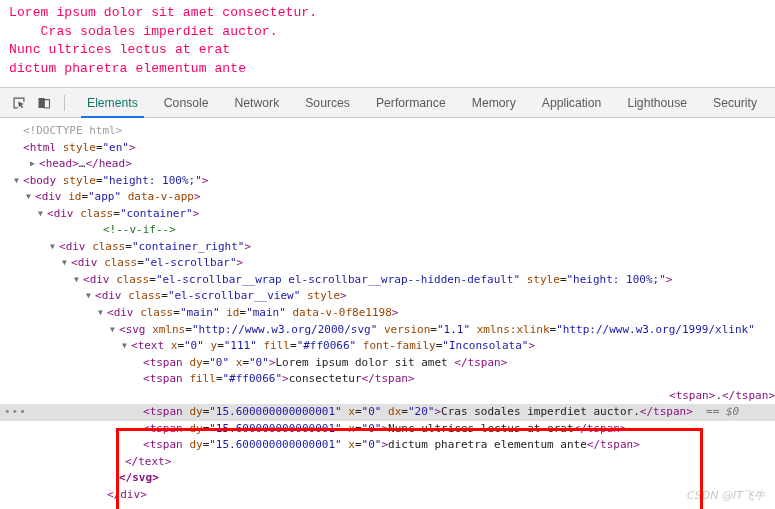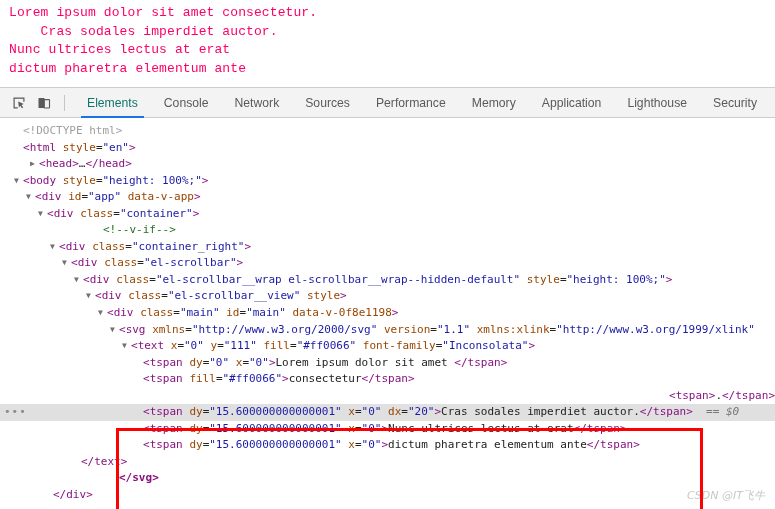--- a/index.html
+++ b/index.html
@@ -169,21 +169,21 @@
       <div class="row" style="padding-left: 86px;"><span class="tw">▼</span><span class="t-punct">&lt;</span><span class="t-tag">div</span><span class="t-text"> </span><span class="t-attr">class</span><span class="t-text">=</span><span class="t-val">"el-scrollbar__view"</span><span class="t-text"> </span><span class="t-attr">style</span><span class="t-punct">&gt;</span></div>
       <div class="row" style="padding-left: 98px;"><span class="tw">▼</span><span class="t-punct">&lt;</span><span class="t-tag">div</span><span class="t-text"> </span><span class="t-attr">class</span><span class="t-text">=</span><span class="t-val">"main"</span><span class="t-text"> </span><span class="t-attr">id</span><span class="t-text">=</span><span class="t-val">"main"</span><span class="t-text"> </span><span class="t-attr">data-v-0f8e1198</span><span class="t-punct">&gt;</span></div>
       <div class="row" style="padding-left: 110px;"><span class="tw">▼</span><span class="t-punct">&lt;</span><span class="t-tag">svg</span><span class="t-text"> </span><span class="t-attr">xmlns</span><span class="t-text">=</span><span class="t-val">"http://www.w3.org/2000/svg"</span><span class="t-text"> </span><span class="t-attr">version</span><span class="t-text">=</span><span class="t-val">"1.1"</span><span class="t-text"> </span><span class="t-attr">xmlns:xlink</span><span class="t-text">=</span><span class="t-val">"http://www.w3.org/1999/xlink"</span></div>
       <div class="row" style="padding-left: 122px;"><span class="tw">▼</span><span class="t-punct">&lt;</span><span class="t-tag">text</span><span class="t-text"> </span><span class="t-attr">x</span><span class="t-text">=</span><span class="t-val">"0"</span><span class="t-text"> </span><span class="t-attr">y</span><span class="t-text">=</span><span class="t-val">"111"</span><span class="t-text"> </span><span class="t-attr">fill</span><span class="t-text">=</span><span class="t-val">"#ff0066"</span><span class="t-text"> </span><span class="t-attr">font-family</span><span class="t-text">=</span><span class="t-val">"Inconsolata"</span><span class="t-punct">&gt;</span></div>
       <div class="row" style="padding-left: 134px;"><span class="tw"></span><span class="t-punct">&lt;</span><span class="t-tag">tspan</span><span class="t-text"> </span><span class="t-attr">dy</span><span class="t-text">=</span><span class="t-val">"0"</span><span class="t-text"> </span><span class="t-attr">x</span><span class="t-text">=</span><span class="t-val">"0"</span><span class="t-punct">&gt;</span><span class="t-text">Lorem ipsum dolor sit amet </span><span class="t-punct">&lt;/</span><span class="t-tag">tspan</span><span class="t-punct">&gt;</span></div>
       <div class="row" style="padding-left: 134px;"><span class="tw"></span><span class="t-punct">&lt;</span><span class="t-tag">tspan</span><span class="t-text"> </span><span class="t-attr">fill</span><span class="t-text">=</span><span class="t-val">"#ff0066"</span><span class="t-punct">&gt;</span><span class="t-text">consectetur</span><span class="t-punct">&lt;/</span><span class="t-tag">tspan</span><span class="t-punct">&gt;</span></div>
       <div class="row" style="padding-left: 134px; text-align: right;"><span class="tw"></span><span class="t-punct">&lt;</span><span class="t-tag">tspan</span><span class="t-punct">&gt;</span><span class="t-text">.</span><span class="t-punct">&lt;/</span><span class="t-tag">tspan</span><span class="t-punct">&gt;</span></div>
       <div class="row selected" style="padding-left: 134px;"><span class="gutter-dots">•••</span><span class="tw"></span><span class="t-punct">&lt;</span><span class="t-tag">tspan</span><span class="t-text"> </span><span class="t-attr">dy</span><span class="t-text">=</span><span class="t-val">"15.600000000000001"</span><span class="t-text"> </span><span class="t-attr">x</span><span class="t-text">=</span><span class="t-val">"0"</span><span class="t-text"> </span><span class="t-attr">dx</span><span class="t-text">=</span><span class="t-val">"20"</span><span class="t-punct">&gt;</span><span class="t-text">Cras sodales imperdiet auctor.</span><span class="t-punct">&lt;/</span><span class="t-tag">tspan</span><span class="t-punct">&gt;</span><span class="t-sel">  == $0</span></div>
       <div class="row" style="padding-left: 134px;"><span class="tw"></span><span class="t-punct">&lt;</span><span class="t-tag">tspan</span><span class="t-text"> </span><span class="t-attr">dy</span><span class="t-text">=</span><span class="t-val">"15.600000000000001"</span><span class="t-text"> </span><span class="t-attr">x</span><span class="t-text">=</span><span class="t-val">"0"</span><span class="t-punct">&gt;</span><span class="t-text">Nunc ultrices lectus at erat</span><span class="t-punct">&lt;/</span><span class="t-tag">tspan</span><span class="t-punct">&gt;</span></div>
       <div class="row" style="padding-left: 134px;"><span class="tw"></span><span class="t-punct">&lt;</span><span class="t-tag">tspan</span><span class="t-text"> </span><span class="t-attr">dy</span><span class="t-text">=</span><span class="t-val">"15.600000000000001"</span><span class="t-text"> </span><span class="t-attr">x</span><span class="t-text">=</span><span class="t-val">"0"</span><span class="t-punct">&gt;</span><span class="t-text">dictum pharetra elementum ante</span><span class="t-punct">&lt;/</span><span class="t-tag">tspan</span><span class="t-punct">&gt;</span></div>
-      <div class="row" style="padding-left: 72px;"><span class="tw"></span><span class="t-punct">&lt;/</span><span class="t-tag">text</span><span class="t-punct">&gt;</span></div>
+      <div class="row" style="padding-left: 116px;"><span class="tw"></span><span class="t-punct">&lt;/</span><span class="t-tag">text</span><span class="t-punct">&gt;</span></div>
       <div class="row" style="padding-left: 110px; font-weight: bold;"><span class="tw"></span><span class="t-punct">&lt;/</span><span class="t-tag">svg</span><span class="t-punct">&gt;</span></div>
-      <div class="row" style="padding-left: 44px;"><span class="tw"></span><span class="t-punct">&lt;/</span><span class="t-tag">div</span><span class="t-punct">&gt;</span></div>
+      <div class="row" style="padding-left: 98px;"><span class="tw"></span><span class="t-punct">&lt;/</span><span class="t-tag">div</span><span class="t-punct">&gt;</span></div>
     </div>
 
   <div id="redbox" style="border-color: rgb(255, 0, 0);"></div>
 </div>
 
 <div id="watermark">CSDN @IT飞牛</div>
 
 </body></html>

